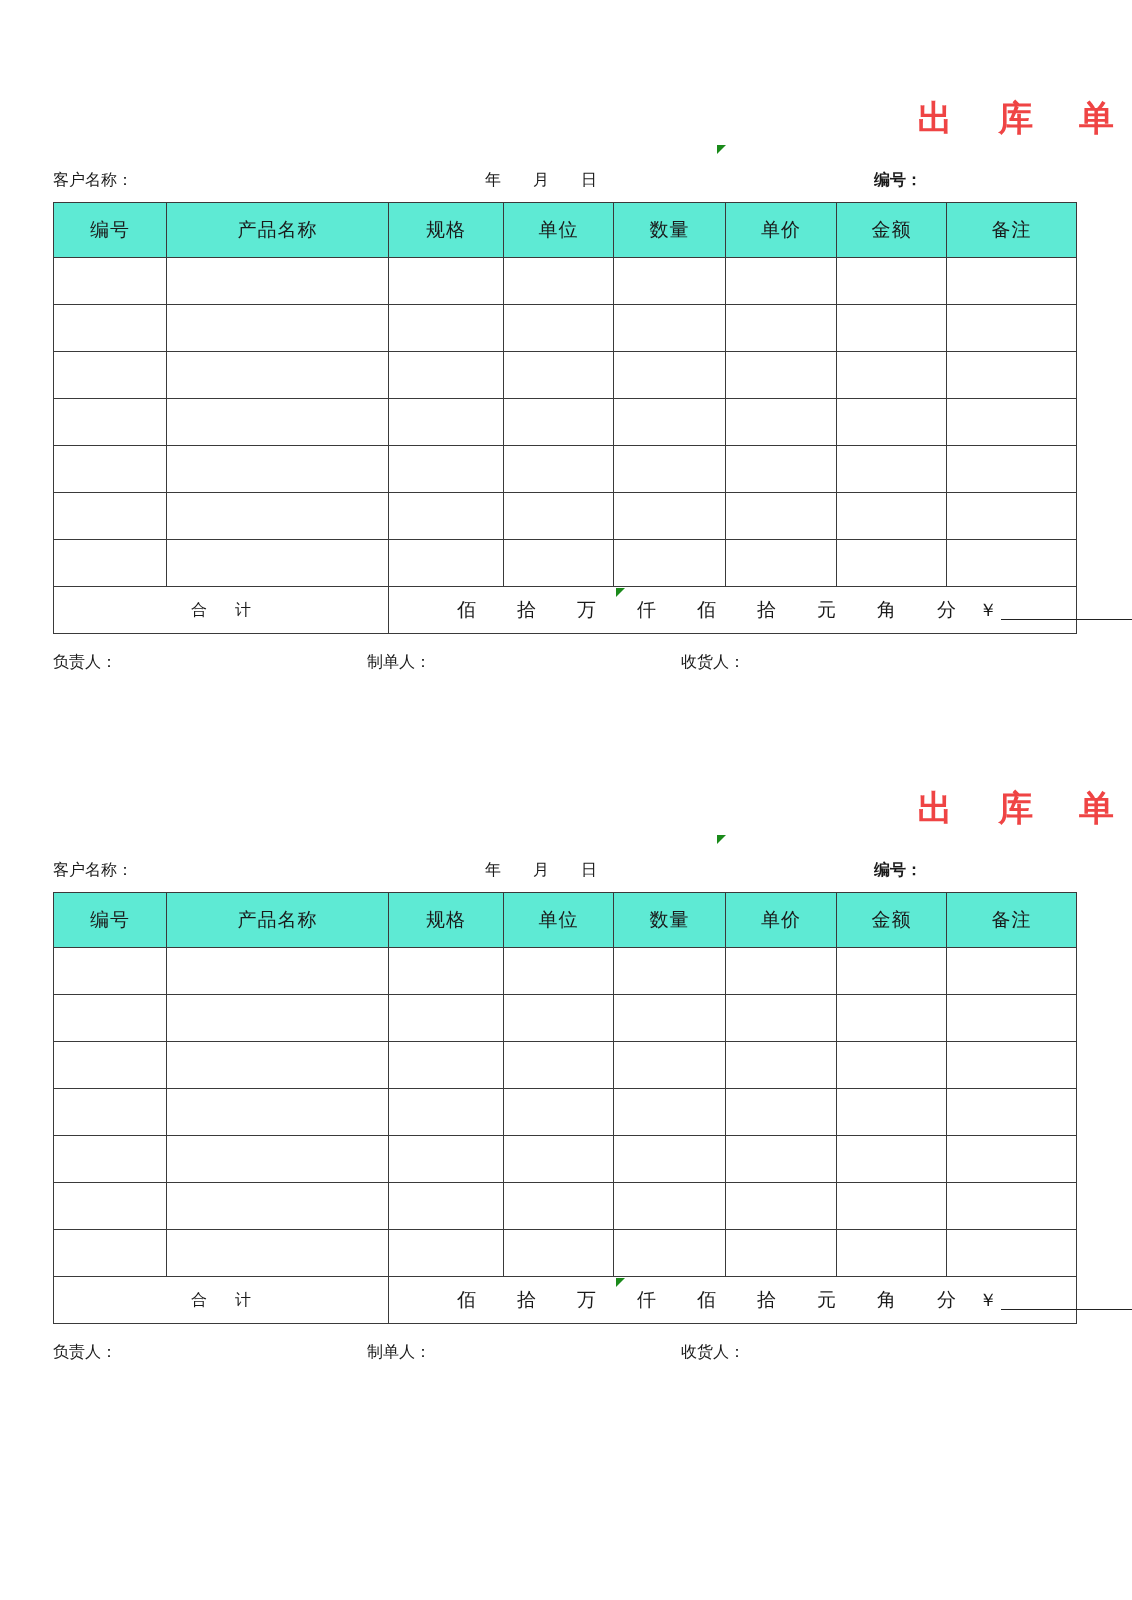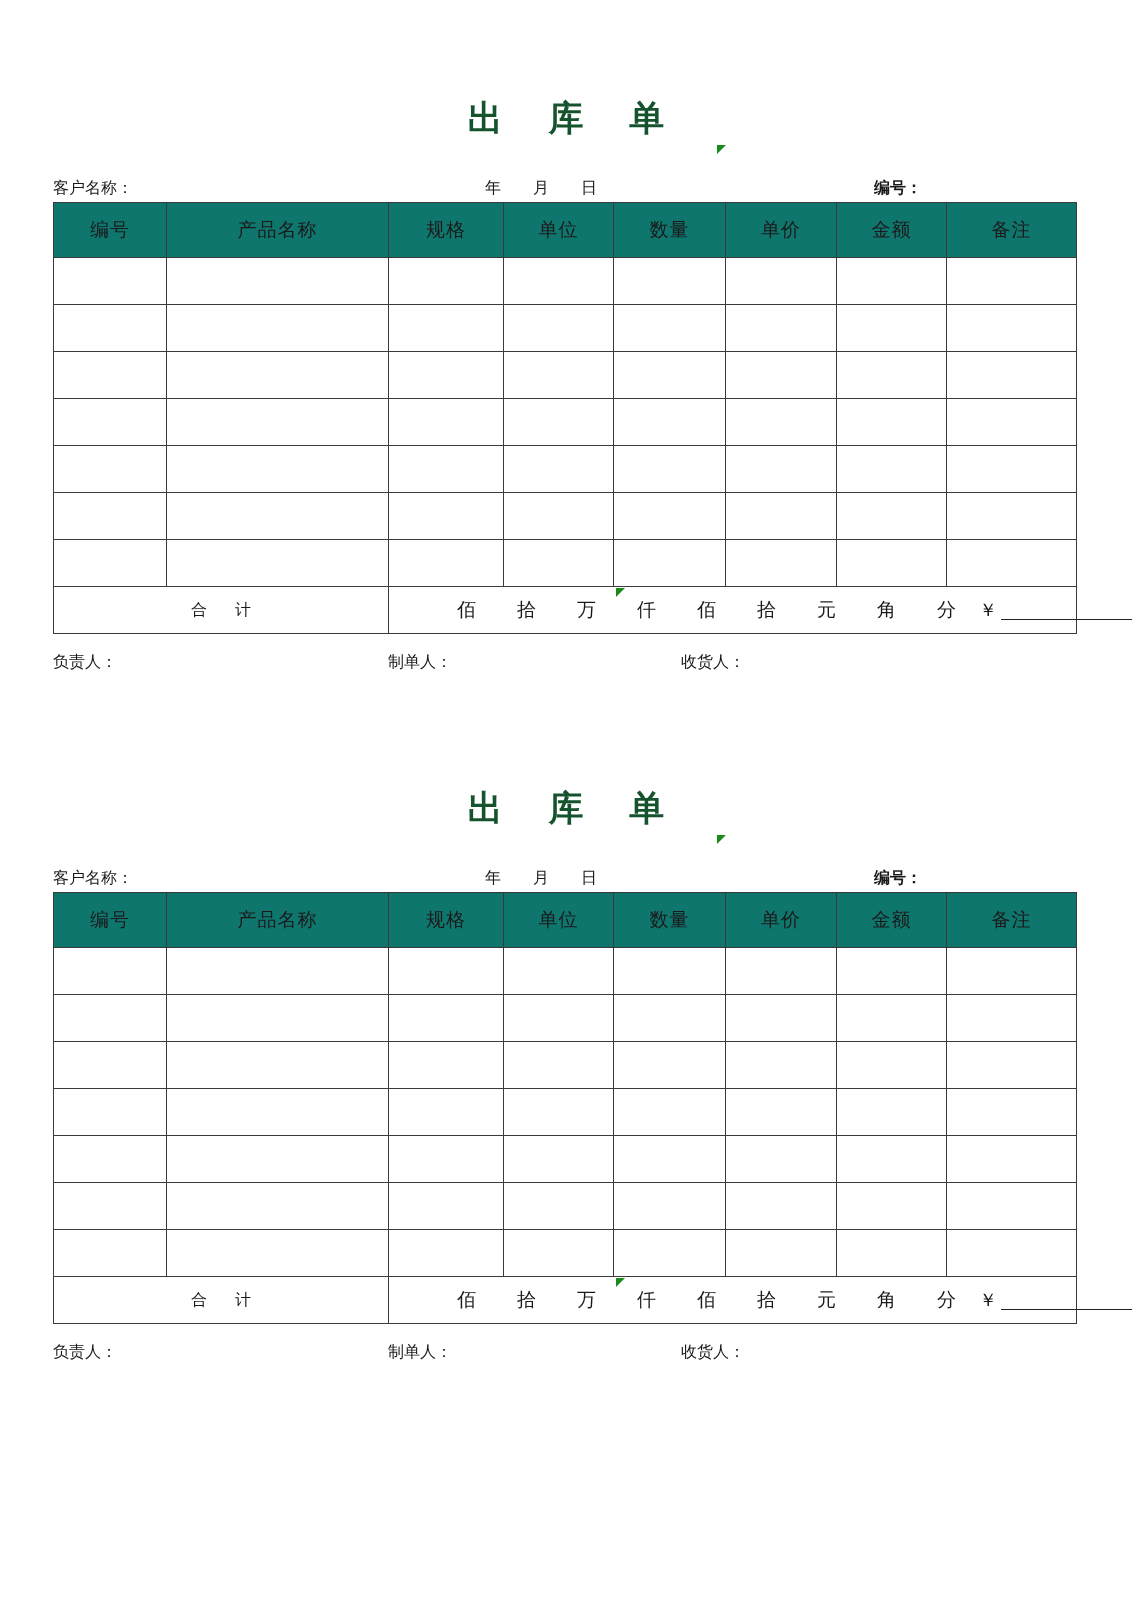--- a/index.html
+++ b/index.html
@@ -27,45 +27,45 @@
   
   .title-row {
     position: relative;
     height: 62px;
   }
   .doc-title {
     position: absolute;
     left: 0;
     top: 100px;
     width: 1132px;
-    text-align: center;
+    text-align: right;
     font-size: 35px;
     font-weight: bold;
     letter-spacing: 18px;
     text-indent: 18px;
     line-height: 1;
     font-family: "Liberation Sans", "DejaVu Sans", sans-serif;
-    color: #14532d;
+    color: #ef4444;
   }
   #form-2 .doc-title { top: 100px; }
 
   .comment-marker {
     position: absolute;
     width: 0;
     height: 0;
     border-top: 9px solid #1a8a1a;
     border-right: 9px solid transparent;
   }
   .marker-title { left: 717px; top: 145px; }
 
   
   .meta-line {
     position: absolute;
     left: 0;
-    top: 176px;
+    top: 168px;
     width: 1108px;
     height: 24px;
     font-size: 16px;
     line-height: 24px;
   }
   .meta-customer { position: absolute; left: 53px; top: 0; }
   .meta-date     { position: absolute; left: 485px; top: 0; letter-spacing: 2px; }
   .meta-date span { margin-right: 30px; }
   .meta-date span:last-child { margin-right: 0; }
   .meta-number   { position: absolute; left: 874px; top: 0; font-weight: bold; }
@@ -80,21 +80,21 @@
     table-layout: fixed;
   }
   .order-table th,
   .order-table td {
     border: 1px solid #3a3a3a;
     padding: 0;
     margin: 0;
   }
   .order-table thead th {
     height: 54px;
-    background: #0f766e;
+    background: #5eead4;
     font-size: 19px;
     font-weight: normal;
     text-align: center;
     vertical-align: middle;
     letter-spacing: 1px;
   }
   .order-table tbody td {
     height: 46px;
     background: #ffffff;
   }
@@ -163,21 +163,21 @@
   .sign-line {
     position: absolute;
     left: 0;
     top: 650px;
     width: 1132px;
     height: 24px;
     font-size: 16px;
     line-height: 24px;
   }
   .sign-manager { position: absolute; left: 53px; top: 0; }
-  .sign-maker   { position: absolute; left: 388px; top: 0; }
+  .sign-maker   { position: absolute; left: 367px; top: 0; }
   .sign-receiver{ position: absolute; left: 681px; top: 0; }
 </style>
 </head>
 <body>
 
 <section class="form-sheet" id="form-1">
 
   <div class="title-row">
     <div class="doc-title">出 库 单</div>
     <div class="comment-marker marker-title"></div>

